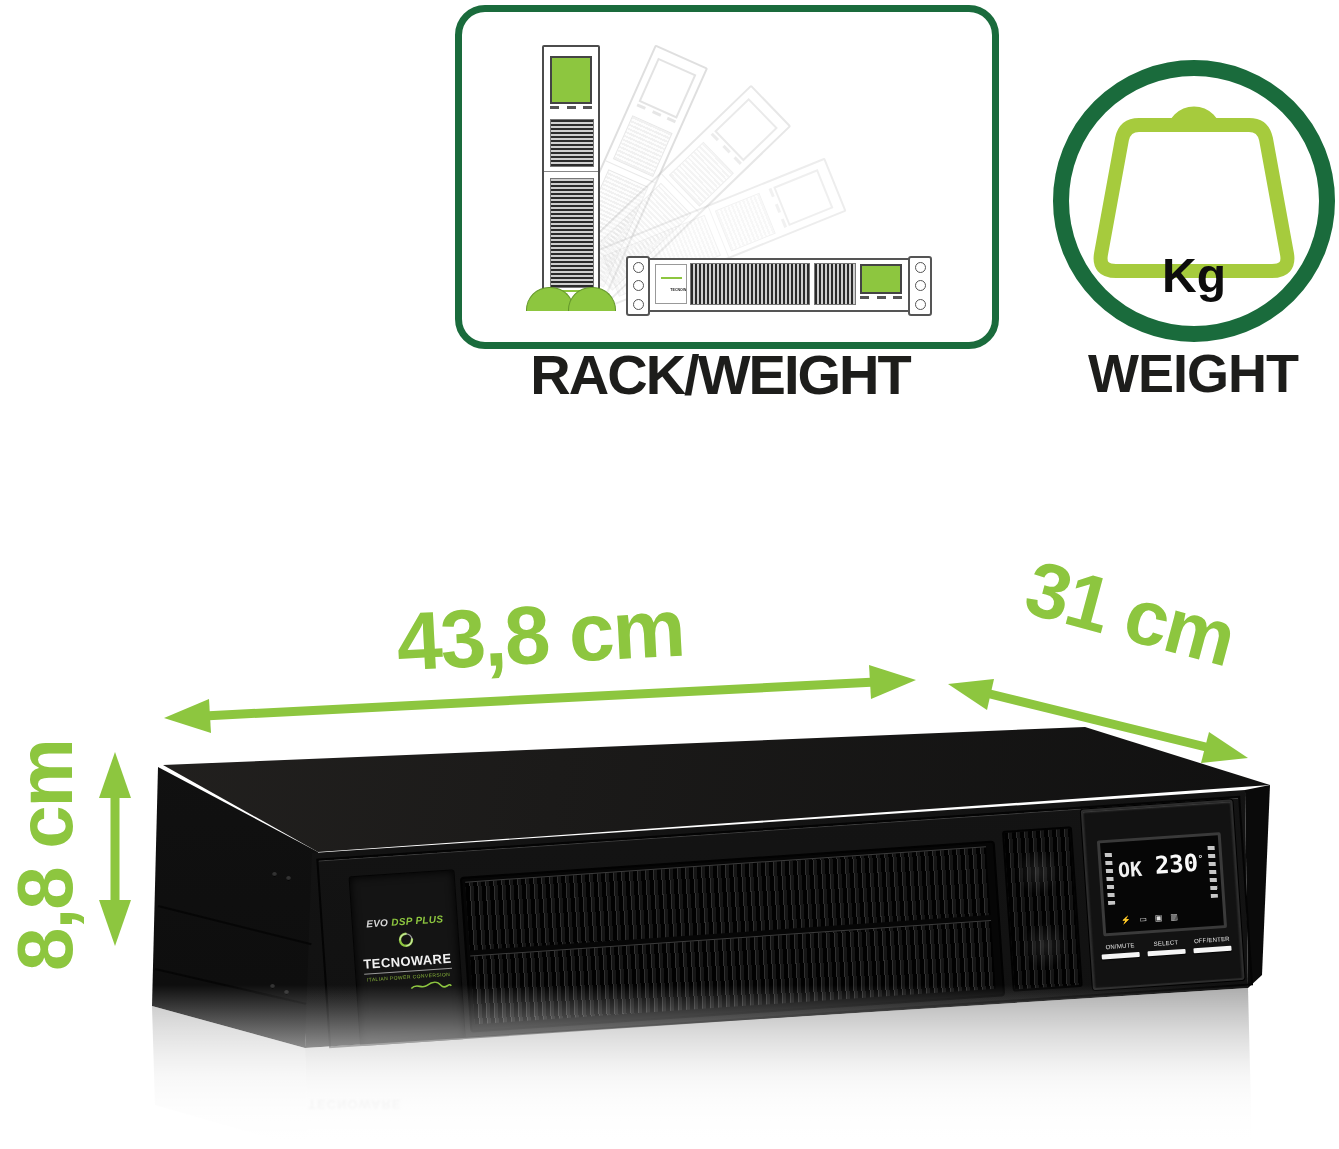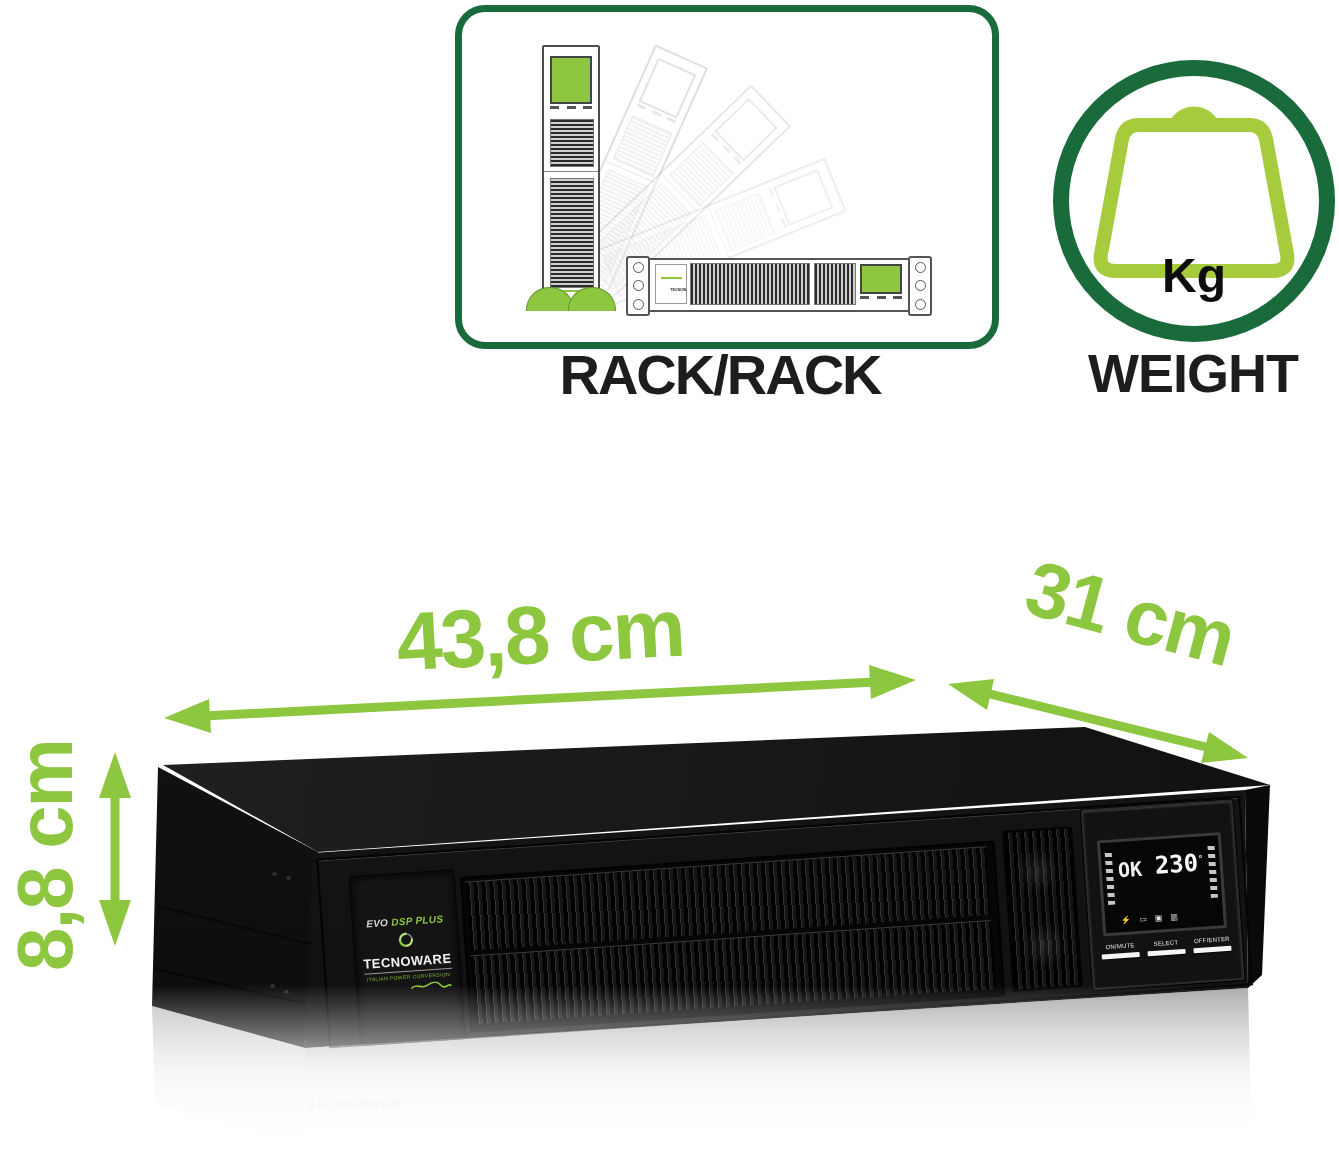--- a/index.html
+++ b/index.html
@@ -232,21 +232,21 @@
       <div class="rscr"></div>
       <div class="rbtns">
           <i></i>
           <i></i>
           <i></i>
         </div>
     </div>
   </div>
 
   <div class="abs card-title">
-    <div>RACK/RACK</div>
+    <div>RACK/WEIGHT</div>
   </div>
 
   <div class="abs wcircle">
     <svg width="250" height="250" viewBox="0 0 250 250">
       <path d="M104,58 A21,21 0 1 1 146,58" fill="none" stroke="#a6cb3d" stroke-width="13" stroke-linecap="round"></path>
       <path d="M70,49 L180,49 Q194,49 197,63 L218,178 Q221,195 203,195 L47,195 Q29,195 32,178 L53,63 Q56,49 70,49 Z" fill="#ffffff" stroke="#a6cb3d" stroke-width="14" stroke-linejoin="round"></path>
     </svg>
     <div class="wunit">Kg</div>
   </div>
   <div class="abs wlabel">WEIGHT</div>

